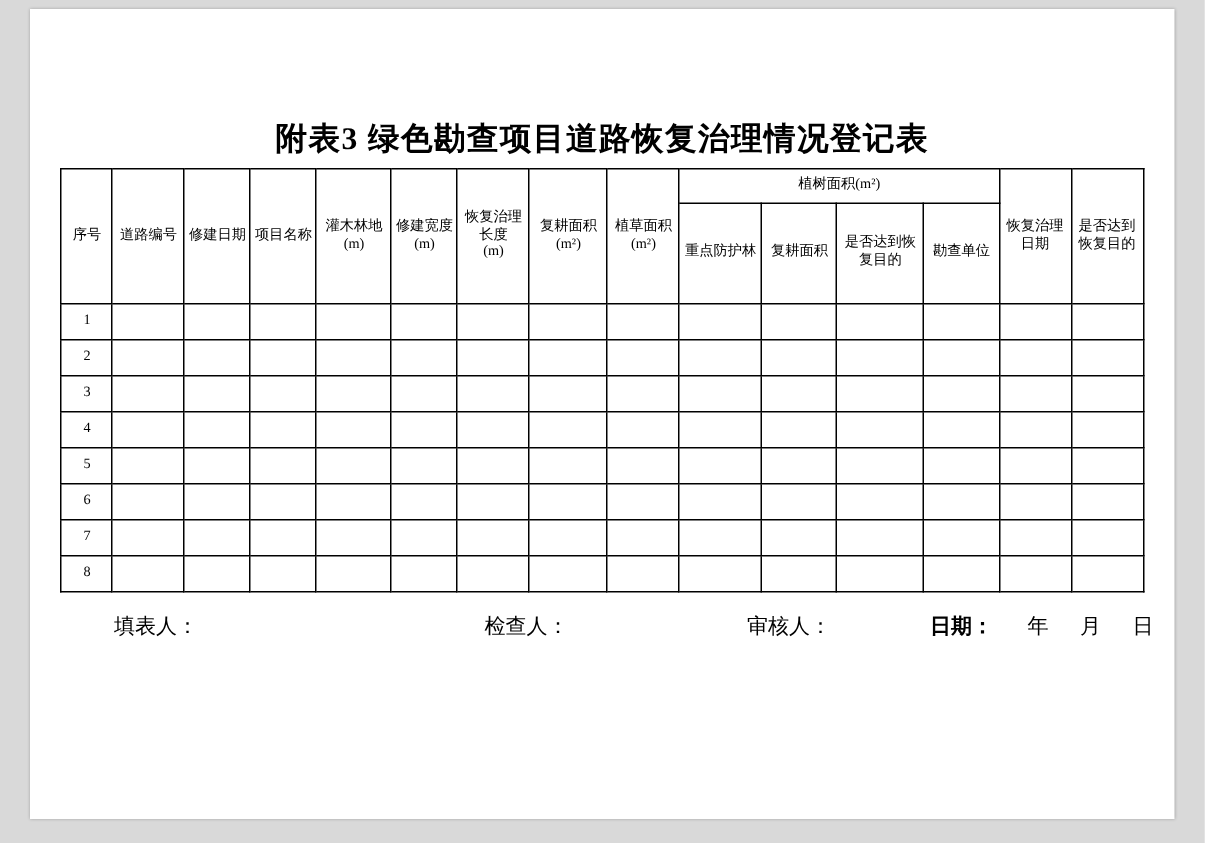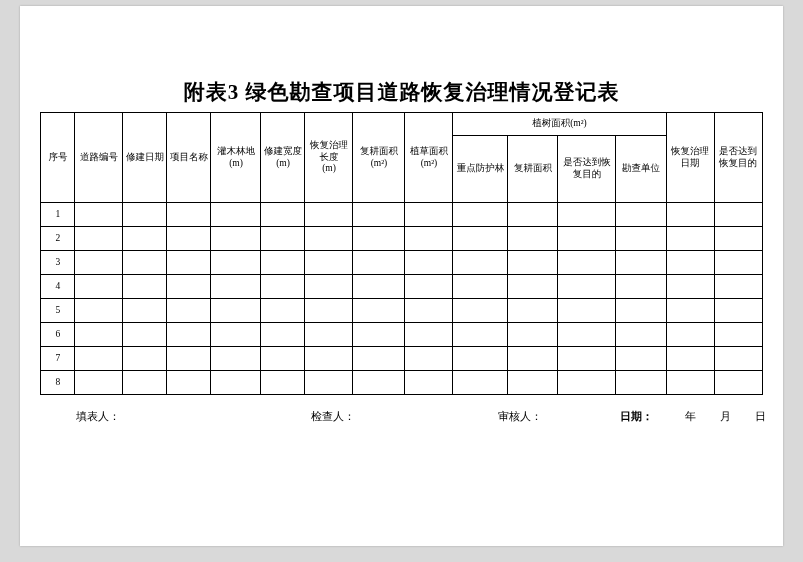--- a/index.html
+++ b/index.html
@@ -63,28 +63,28 @@
     color: #000;
   }
   .hdr-tall { height: 88px; }
   .hdr-short { height: 22px; }
   .hdr-mid { height: 66px; }
   .body-row td { height: 23px; }
   .footer-row {
     position: relative;
     margin: 14px 40px 0 40px;
     height: 18px;
-    font-size: 11px;
+    font-size: 14px;
   }
   .footer-row span {
     position: absolute;
     top: 0;
   }
   .f1 { left: 16px; }
-  .f2 { left: 251px; }
+  .f2 { left: 263px; }
   .f3 { left: 438px; }
   .f4 { left: 560px; font-weight: bold; }
   .f5 { left: 625px; }
   .f6 { left: 660px; }
   .f7 { left: 695px; }
 </style>
 </head>
 <body>
 
 <div class="page">

